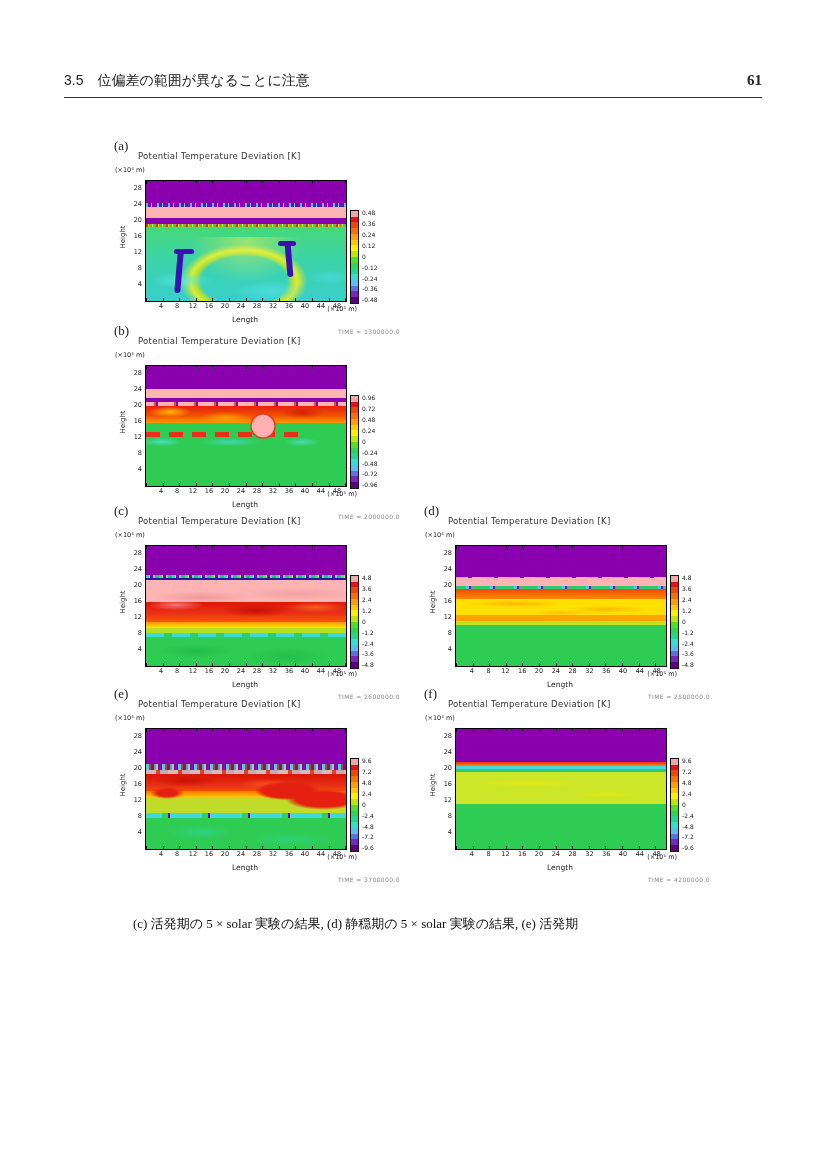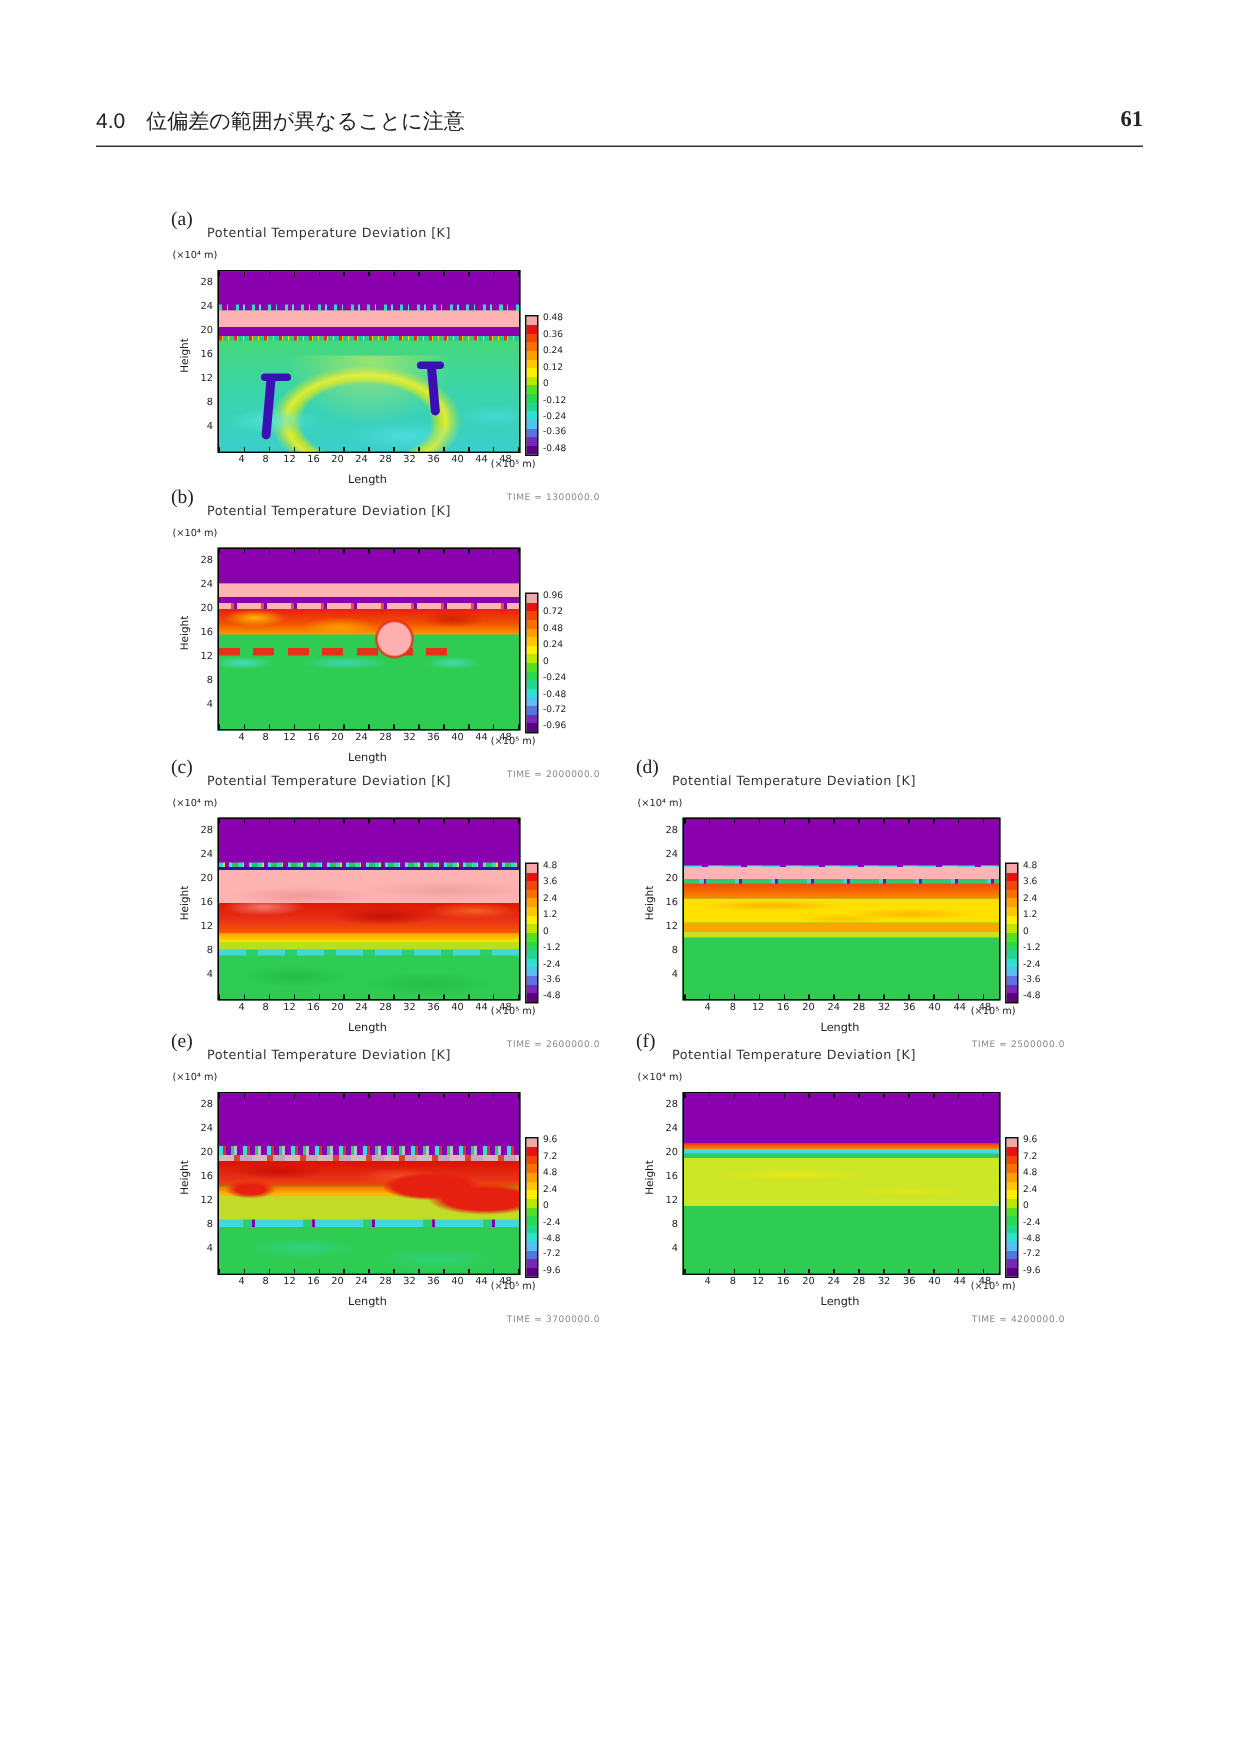--- a/index.html
+++ b/index.html
@@ -153,21 +153,21 @@
   .ff1{top:0;height:33px;background:#8A00AE;}
 
   
   .caption{position:absolute;left:133px;top:913px;width:578px;font-family:"Liberation Serif",serif;
            font-size:13px;line-height:22.5px;color:#111;}
 </style>
 </head>
 <body>
 
 <div class="header">
-  <span class="h-num">4.0</span><span class="h-title">位偏差の範囲が異なることに注意</span>
+  <span class="h-num">3.5</span><span class="h-title">位偏差の範囲が異なることに注意</span>
   <span class="h-page">61</span>
 </div>
 
 <div id="figure">
     <div class="panel" style="left: 110px; top: 138px;">
     <div class="p-letter">(a)</div>
     <div class="p-title">Potential Temperature Deviation [K]</div>
     <div class="p-yunit">(×10⁴ m)</div>
     <div class="p-ylabel">Height</div>
     <div class="plot">
@@ -502,13 +502,14 @@
         <span class="tk" style="top: 49.6%;">0</span>
         <span class="tk" style="top: 61.5%;">-2.4</span>
         <span class="tk" style="top: 73.4%;">-4.8</span>
         <span class="tk" style="top: 85.3%;">-7.2</span>
         <span class="tk" style="top: 97.2%;">-9.6</span>
       </div>
   </div>
   </div>
 
 <div class="caption">
+  <div>(c) 活発期の 5 × solar 実験の結果, (d) 静穏期の 5 × solar 実験の結果, (e) 活発期</div>
 </div>
 
 </body></html>

